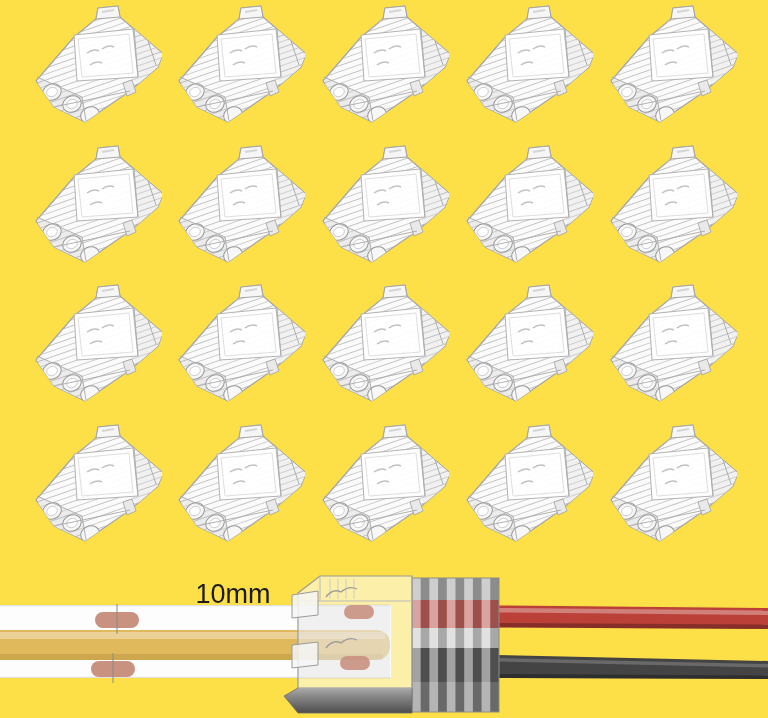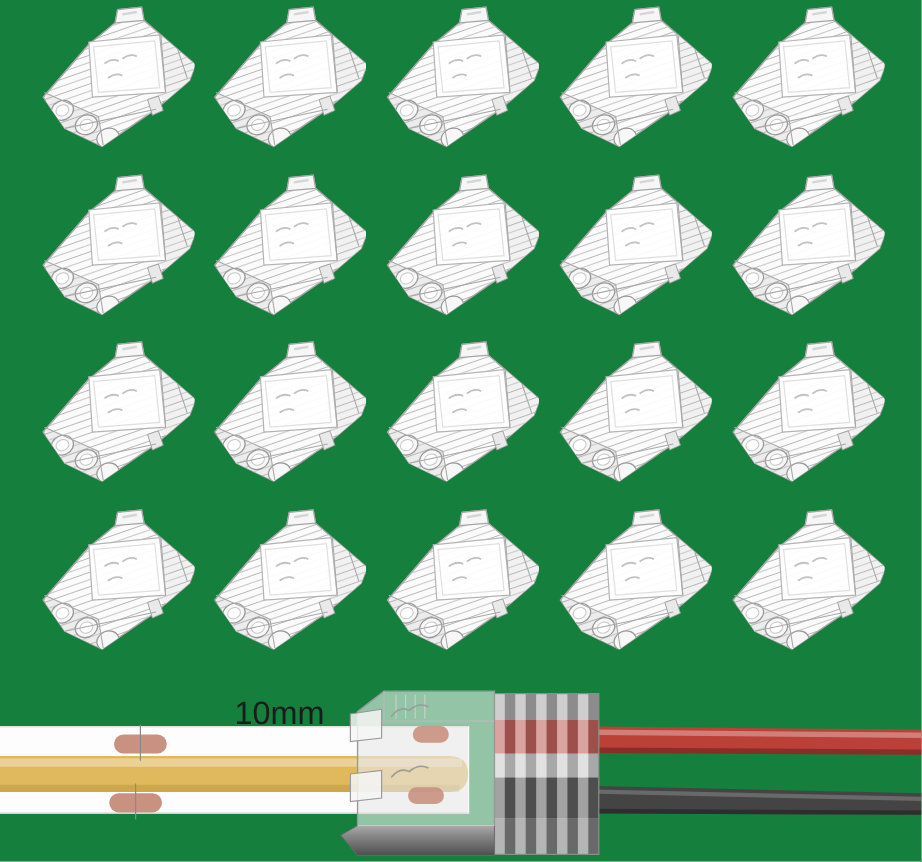--- a/index.html
+++ b/index.html
@@ -1,17 +1,17 @@
 <!DOCTYPE html>
 <html><head>
 <meta charset="utf-8">
 <style>
   html,body{margin:0;padding:0}
   body{width:768px;height:718px;background:#ffffff;overflow:hidden}
-  .stage{position:relative;width:768px;height:718px;background:#15803d;font-family:"Liberation Sans",sans-serif}
+  .stage{position:relative;width:768px;height:718px;background:#fde047;font-family:"Liberation Sans",sans-serif}
   .grid{position:absolute;left:0;top:0;width:768px;height:555px}
   .conn{position:absolute}
   .diagram{position:absolute;left:0;top:555px}
   .lbl{font-family:"Liberation Sans",sans-serif;font-size:27px;fill:#1b1b1b}
   .defs-svg{position:absolute;width:0;height:0}
 </style>
 </head>
 <body>
 
 <div class="stage">

